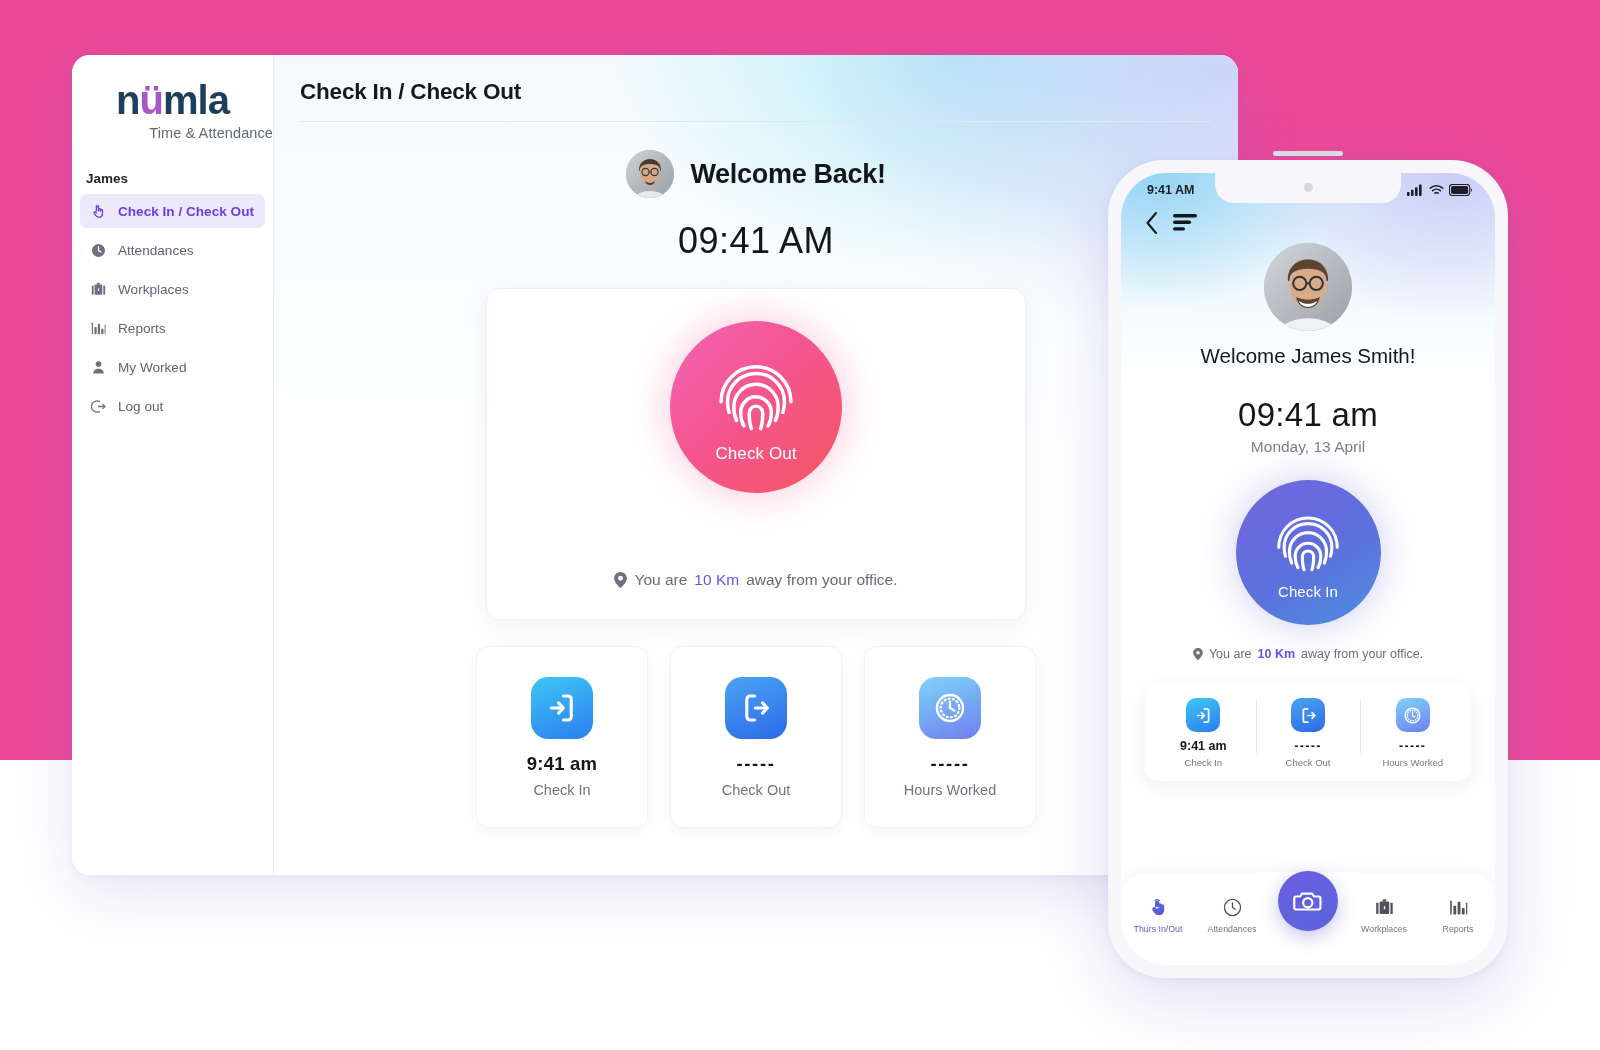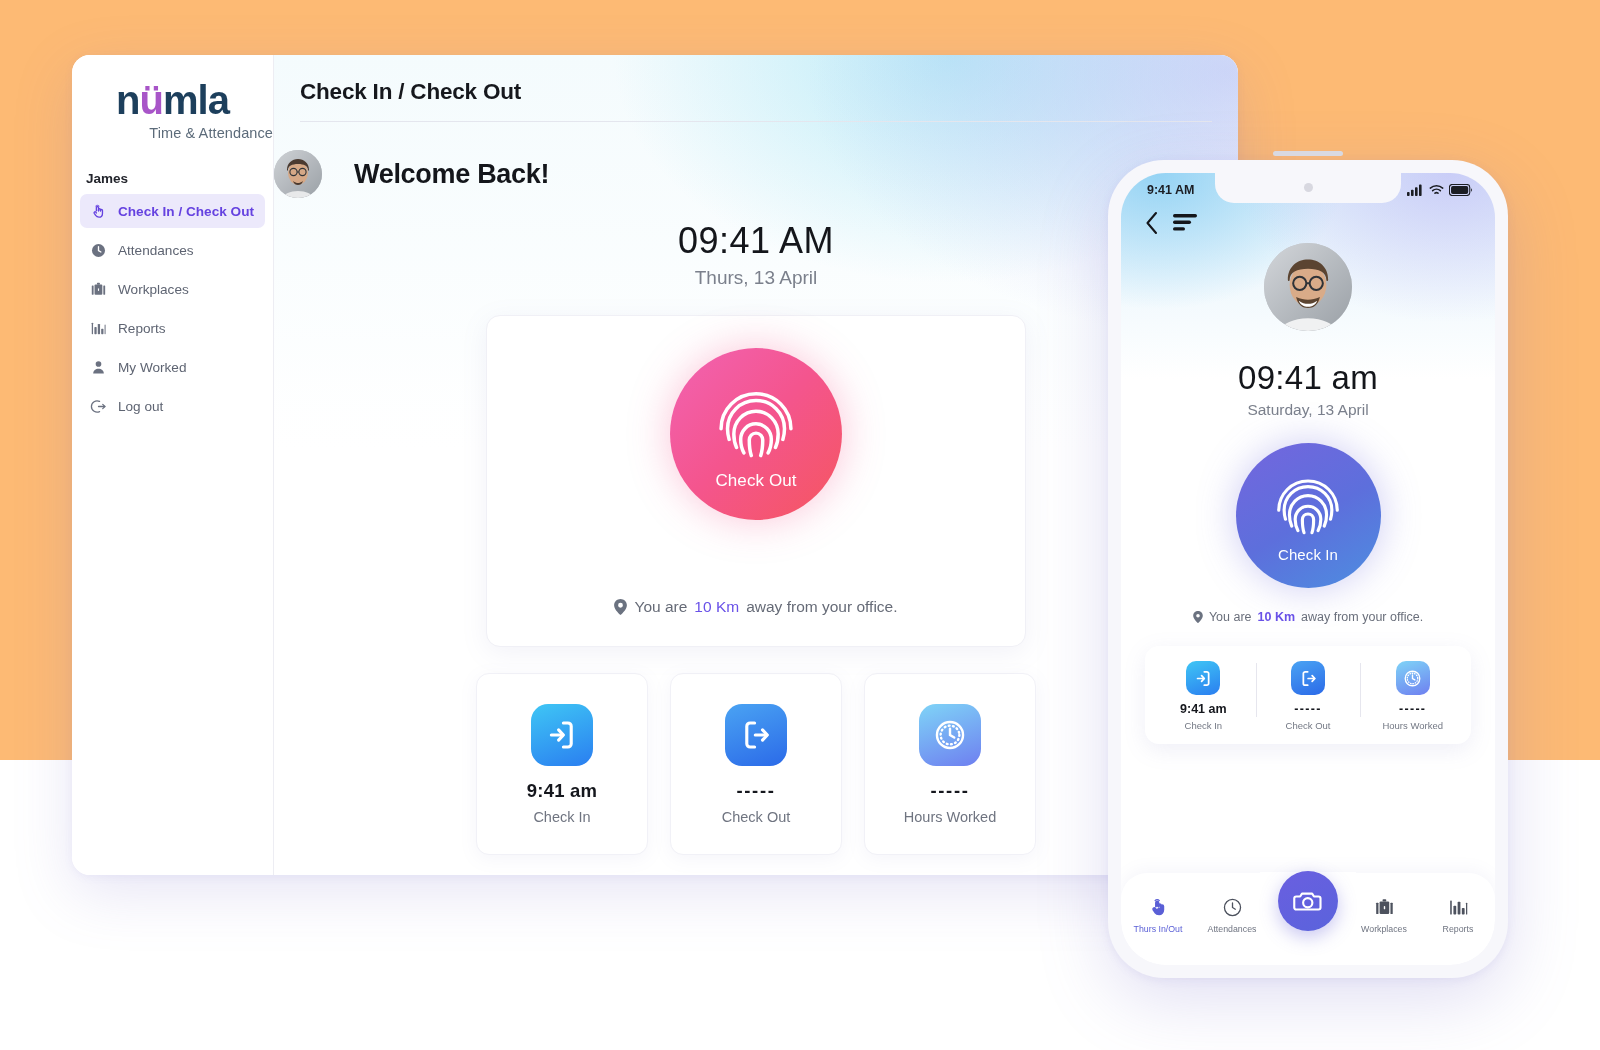--- a/index.html
+++ b/index.html
@@ -3,21 +3,21 @@
 <meta charset="utf-8">
 <style>
   * { box-sizing: border-box; margin: 0; padding: 0; }
   html, body {
     width: 1600px; height: 1050px;
     font-family: "Liberation Sans", sans-serif;
     background: #ffffff;
     overflow: hidden;
   }
 
-  #stage { position: relative; width: 1600px; height: 760px; background:#fdba74; }
+  #stage { position: relative; width: 1600px; height: 760px; background:#ec4899; }
 
   
   .app-window {
     position: absolute;
     left: 72px; top: 55px;
     width: 1166px; height: 820px;
     background: #ffffff;
     border-radius: 18px;
     box-shadow: 0 18px 60px rgba(120,110,200,0.18), 0 2px 8px rgba(120,110,200,0.08);
     overflow: hidden;
@@ -75,22 +75,22 @@
   .page-title {
     font-size: 22.5px; font-weight: 700; color: #16181d;
     padding: 24px 0 0 26px; letter-spacing: -.2px;
   }
   .title-rule {
     height: 1px; background: #e4e6ee;
     margin: 16px 26px 0 26px;
   }
 
   .welcome-row {
-    display: flex; align-items: center; 
-    gap: 32px; margin-top: 28px;
+    display: flex; align-items: center; justify-content: center;
+    gap: 16px; margin-top: 28px;
   }
   .avatar-lg {
     width: 48px; height: 48px; border-radius: 50%;
     overflow: hidden; flex: 0 0 48px;
     background: #b9bdc2;
   }
   .welcome-text {
     font-size: 27px; font-weight: 700; color: #14161b; letter-spacing: -.3px;
   }
   .big-time {
@@ -417,21 +417,20 @@
             <path d="M19 31c2 1.5 3.5 2 5 2s3-.5 5-2c-1 3-3 4-5 4s-4-1-5-4z" fill="#4a3a30"></path>
             <circle cx="19.5" cy="22" r="3.6" fill="none" stroke="#2f3338" stroke-width="1.1"></circle>
             <circle cx="28.5" cy="22" r="3.6" fill="none" stroke="#2f3338" stroke-width="1.1"></circle>
             <path d="M23.1 22h1.8" stroke="#2f3338" stroke-width="1.1"></path>
           </svg>
         </div>
         <div class="welcome-text">Welcome Back!</div>
       </div>
 
       <div class="big-time">09:41 AM</div>
-      <div class="big-date">Thurs, 13 April</div>
 
       <div class="main-card">
         <div class="fp-circle pink">
           <svg class="fp-svg" viewBox="0 0 64 64" fill="none" stroke="#ffffff" stroke-width="2.6" stroke-linecap="round">
             <path d="M6 34c0-14.5 11.6-26 26-26s26 11.5 26 26"></path>
             <path d="M12 42c-.8-2.6-1.2-5.3-1.2-8C10.8 22.2 20.3 13 32 13s21.2 9.2 21.2 21c0 2.7-.4 5.4-1.2 8"></path>
             <path d="M17.5 48c-1.4-3-2-6.4-2-10C15.5 28.5 22.9 21 32 21s16.5 7.5 16.5 17c0 3.6-.6 7-2 10"></path>
             <path d="M23 52c-1.6-2.9-2.4-6.4-2.4-10 0-6.4 5-11.6 11.4-11.6S43.4 35.6 43.4 42c0 3.6-.8 7.1-2.4 10"></path>
             <path d="M28.5 54c-1-2.8-1.5-7.4-1.5-11.5 0-2.9 2.2-5.2 5-5.2s5 2.3 5 5.2c0 4.1-.5 8.7-1.5 11.5"></path>
           </svg>
@@ -544,22 +543,23 @@
           <ellipse cx="24" cy="23" rx="10" ry="11.5" fill="#d9ab88"></ellipse>
           <path d="M13 20c0-7 5-11 11-11s11 4 11 11c0 1-1 1-1 0 0-4-4-6-10-6s-10 2-10 6c0 1-1 1-1 0z" fill="#5b4431"></path>
           <path d="M17.5 29.5c2.5 1 4.3 1.5 6.5 1.5s4-.5 6.5-1.5c-1 4.5-3.5 6-6.5 6s-5.5-1.5-6.5-6z" fill="#5b4431"></path>
           <path d="M19 31.5c1.8 1.2 3.2 1.7 5 1.7s3.2-.5 5-1.7c-.8 2.2-2.8 3.3-5 3.3s-4.2-1.1-5-3.3z" fill="#fff"></path>
           <circle cx="19.5" cy="22" r="3.6" fill="none" stroke="#2f3338" stroke-width="1.1"></circle>
           <circle cx="28.5" cy="22" r="3.6" fill="none" stroke="#2f3338" stroke-width="1.1"></circle>
           <path d="M23.1 22h1.8" stroke="#2f3338" stroke-width="1.1"></path>
         </svg>
       </div>
 
+      <div class="ph-welcome">Welcome James Smith!</div>
       <div class="ph-time">09:41 am</div>
-      <div class="ph-date">Saturday, 13 April</div>
+      <div class="ph-date">Monday, 13 April</div>
 
       <div class="ph-fp-wrap">
         <div class="fp-circle blue">
           <svg class="fp-svg" viewBox="0 0 64 64" fill="none" stroke="#ffffff" stroke-width="2.8" stroke-linecap="round">
             <path d="M6 34c0-14.5 11.6-26 26-26s26 11.5 26 26"></path>
             <path d="M12 42c-.8-2.6-1.2-5.3-1.2-8C10.8 22.2 20.3 13 32 13s21.2 9.2 21.2 21c0 2.7-.4 5.4-1.2 8"></path>
             <path d="M17.5 48c-1.4-3-2-6.4-2-10C15.5 28.5 22.9 21 32 21s16.5 7.5 16.5 17c0 3.6-.6 7-2 10"></path>
             <path d="M23 52c-1.6-2.9-2.4-6.4-2.4-10 0-6.4 5-11.6 11.4-11.6S43.4 35.6 43.4 42c0 3.6-.8 7.1-2.4 10"></path>
             <path d="M28.5 54c-1-2.8-1.5-7.4-1.5-11.5 0-2.9 2.2-5.2 5-5.2s5 2.3 5 5.2c0 4.1-.5 8.7-1.5 11.5"></path>
           </svg>

